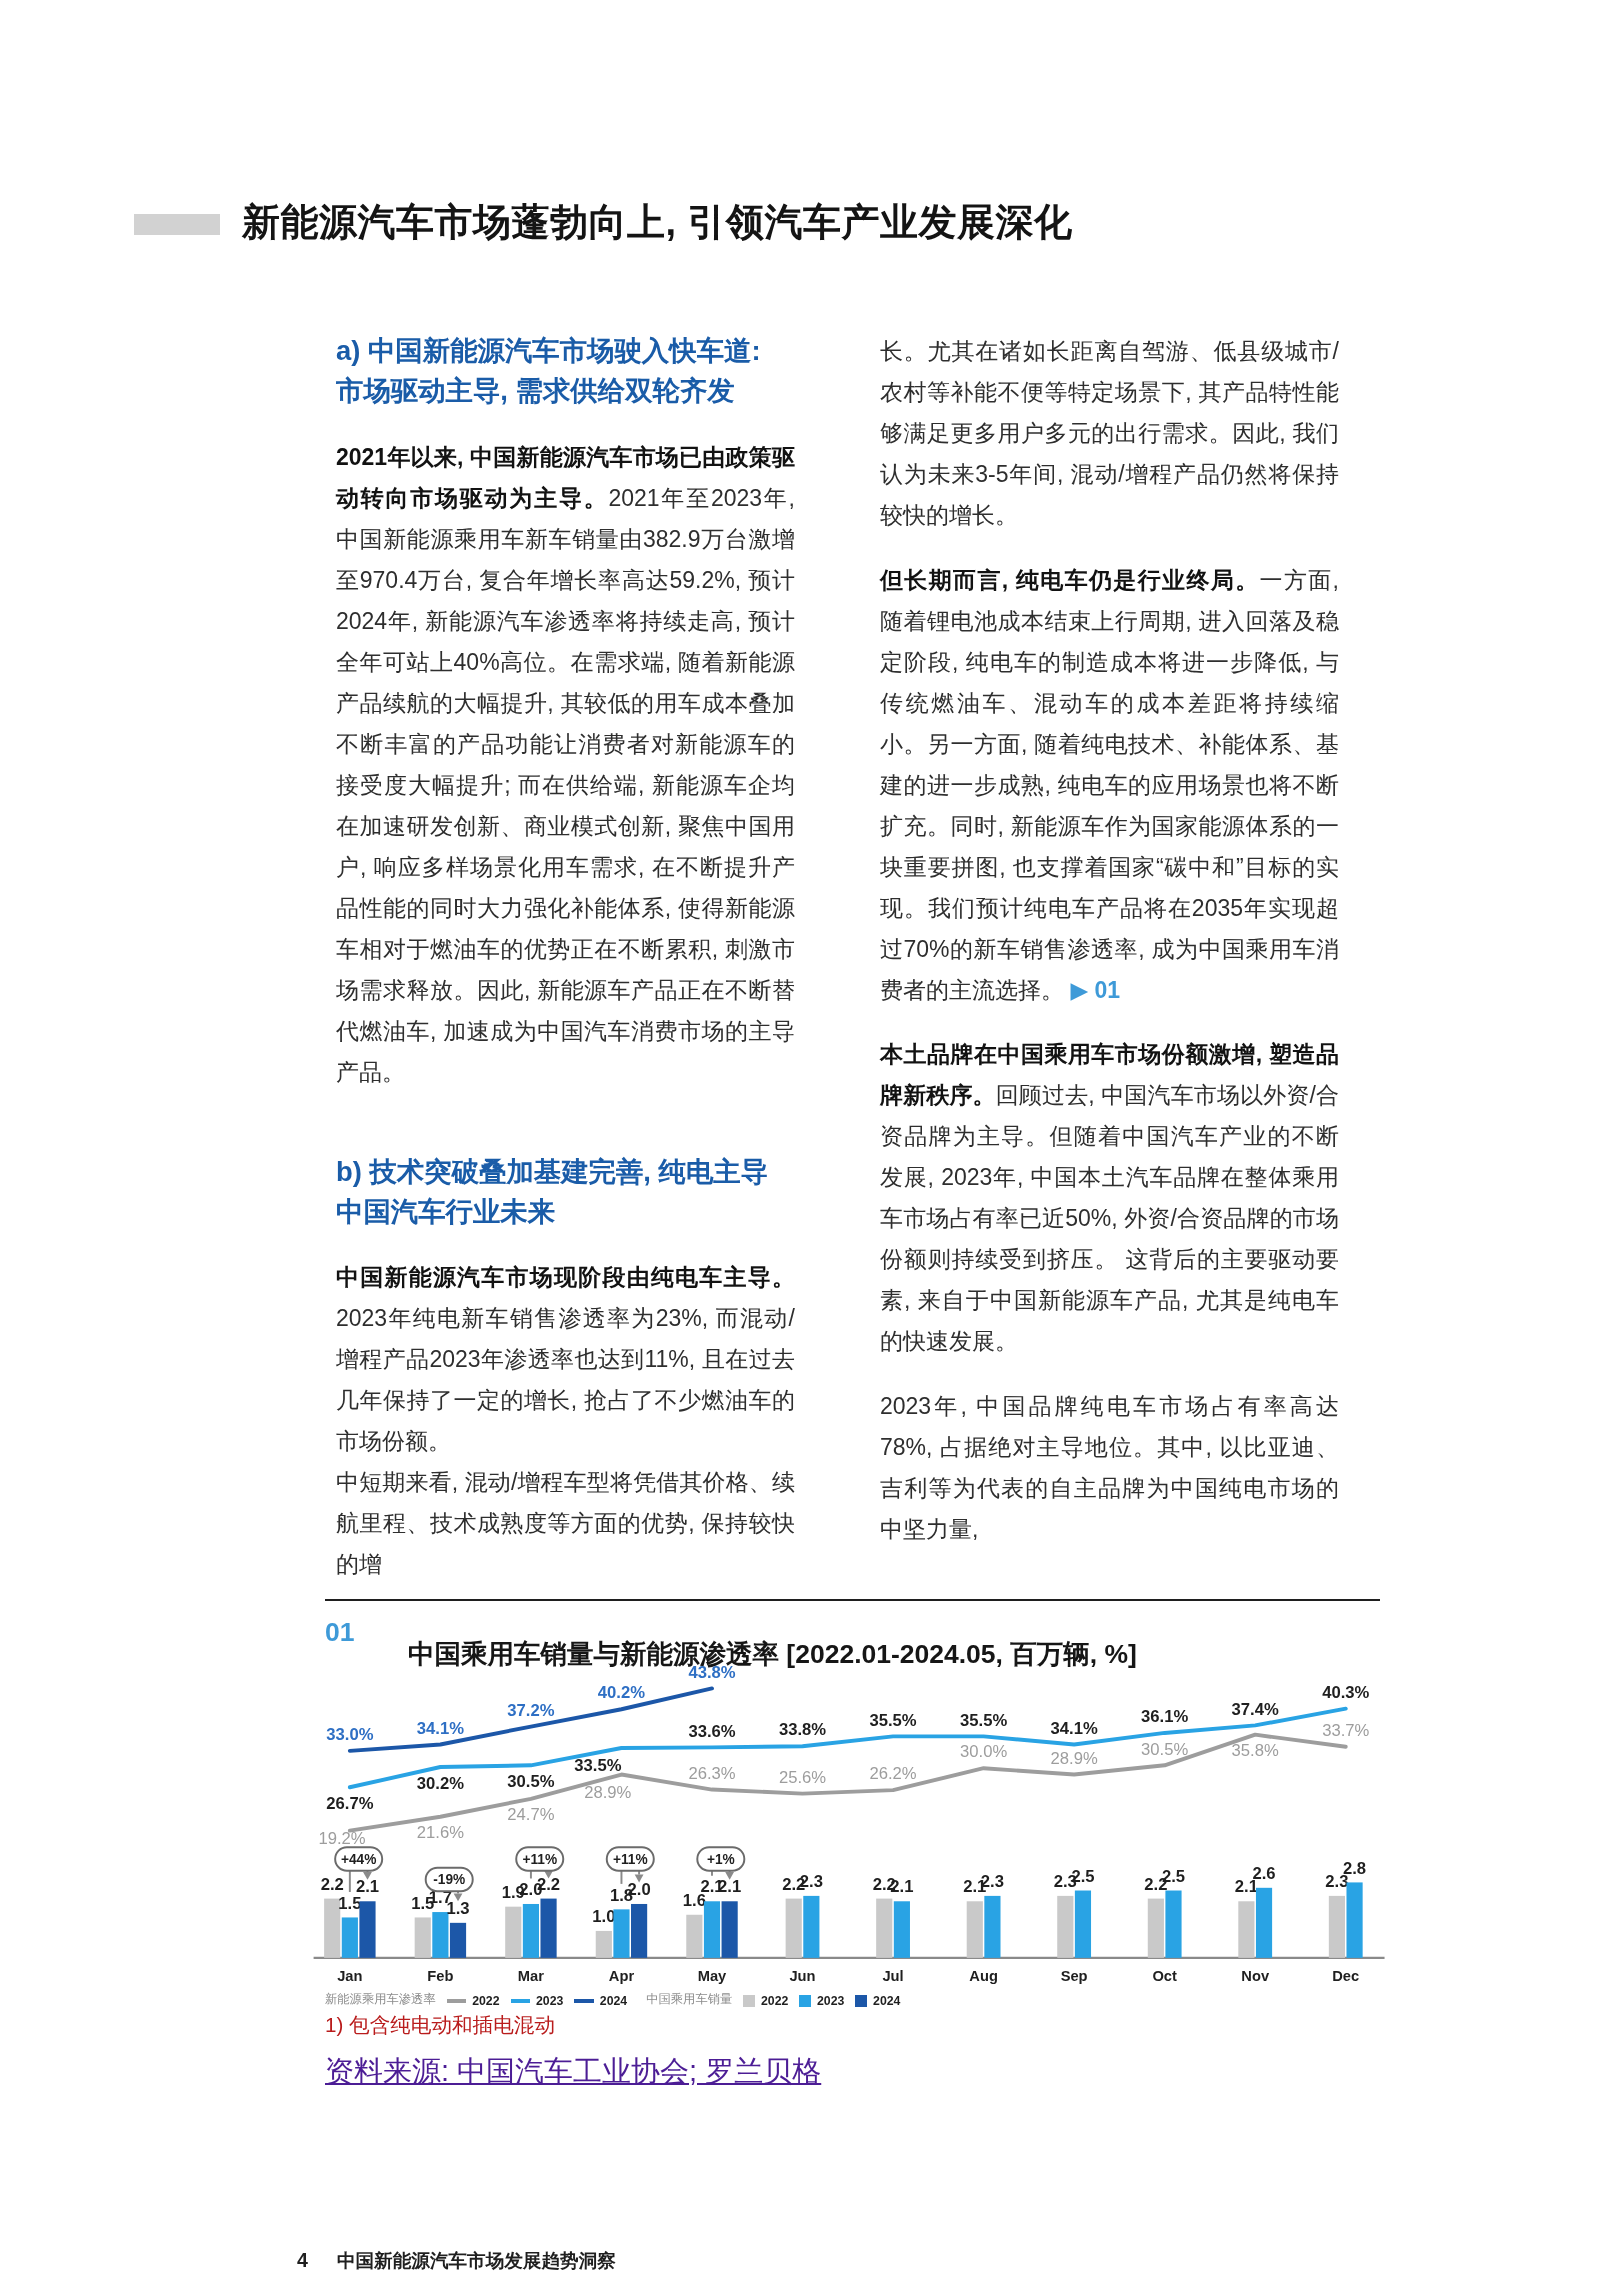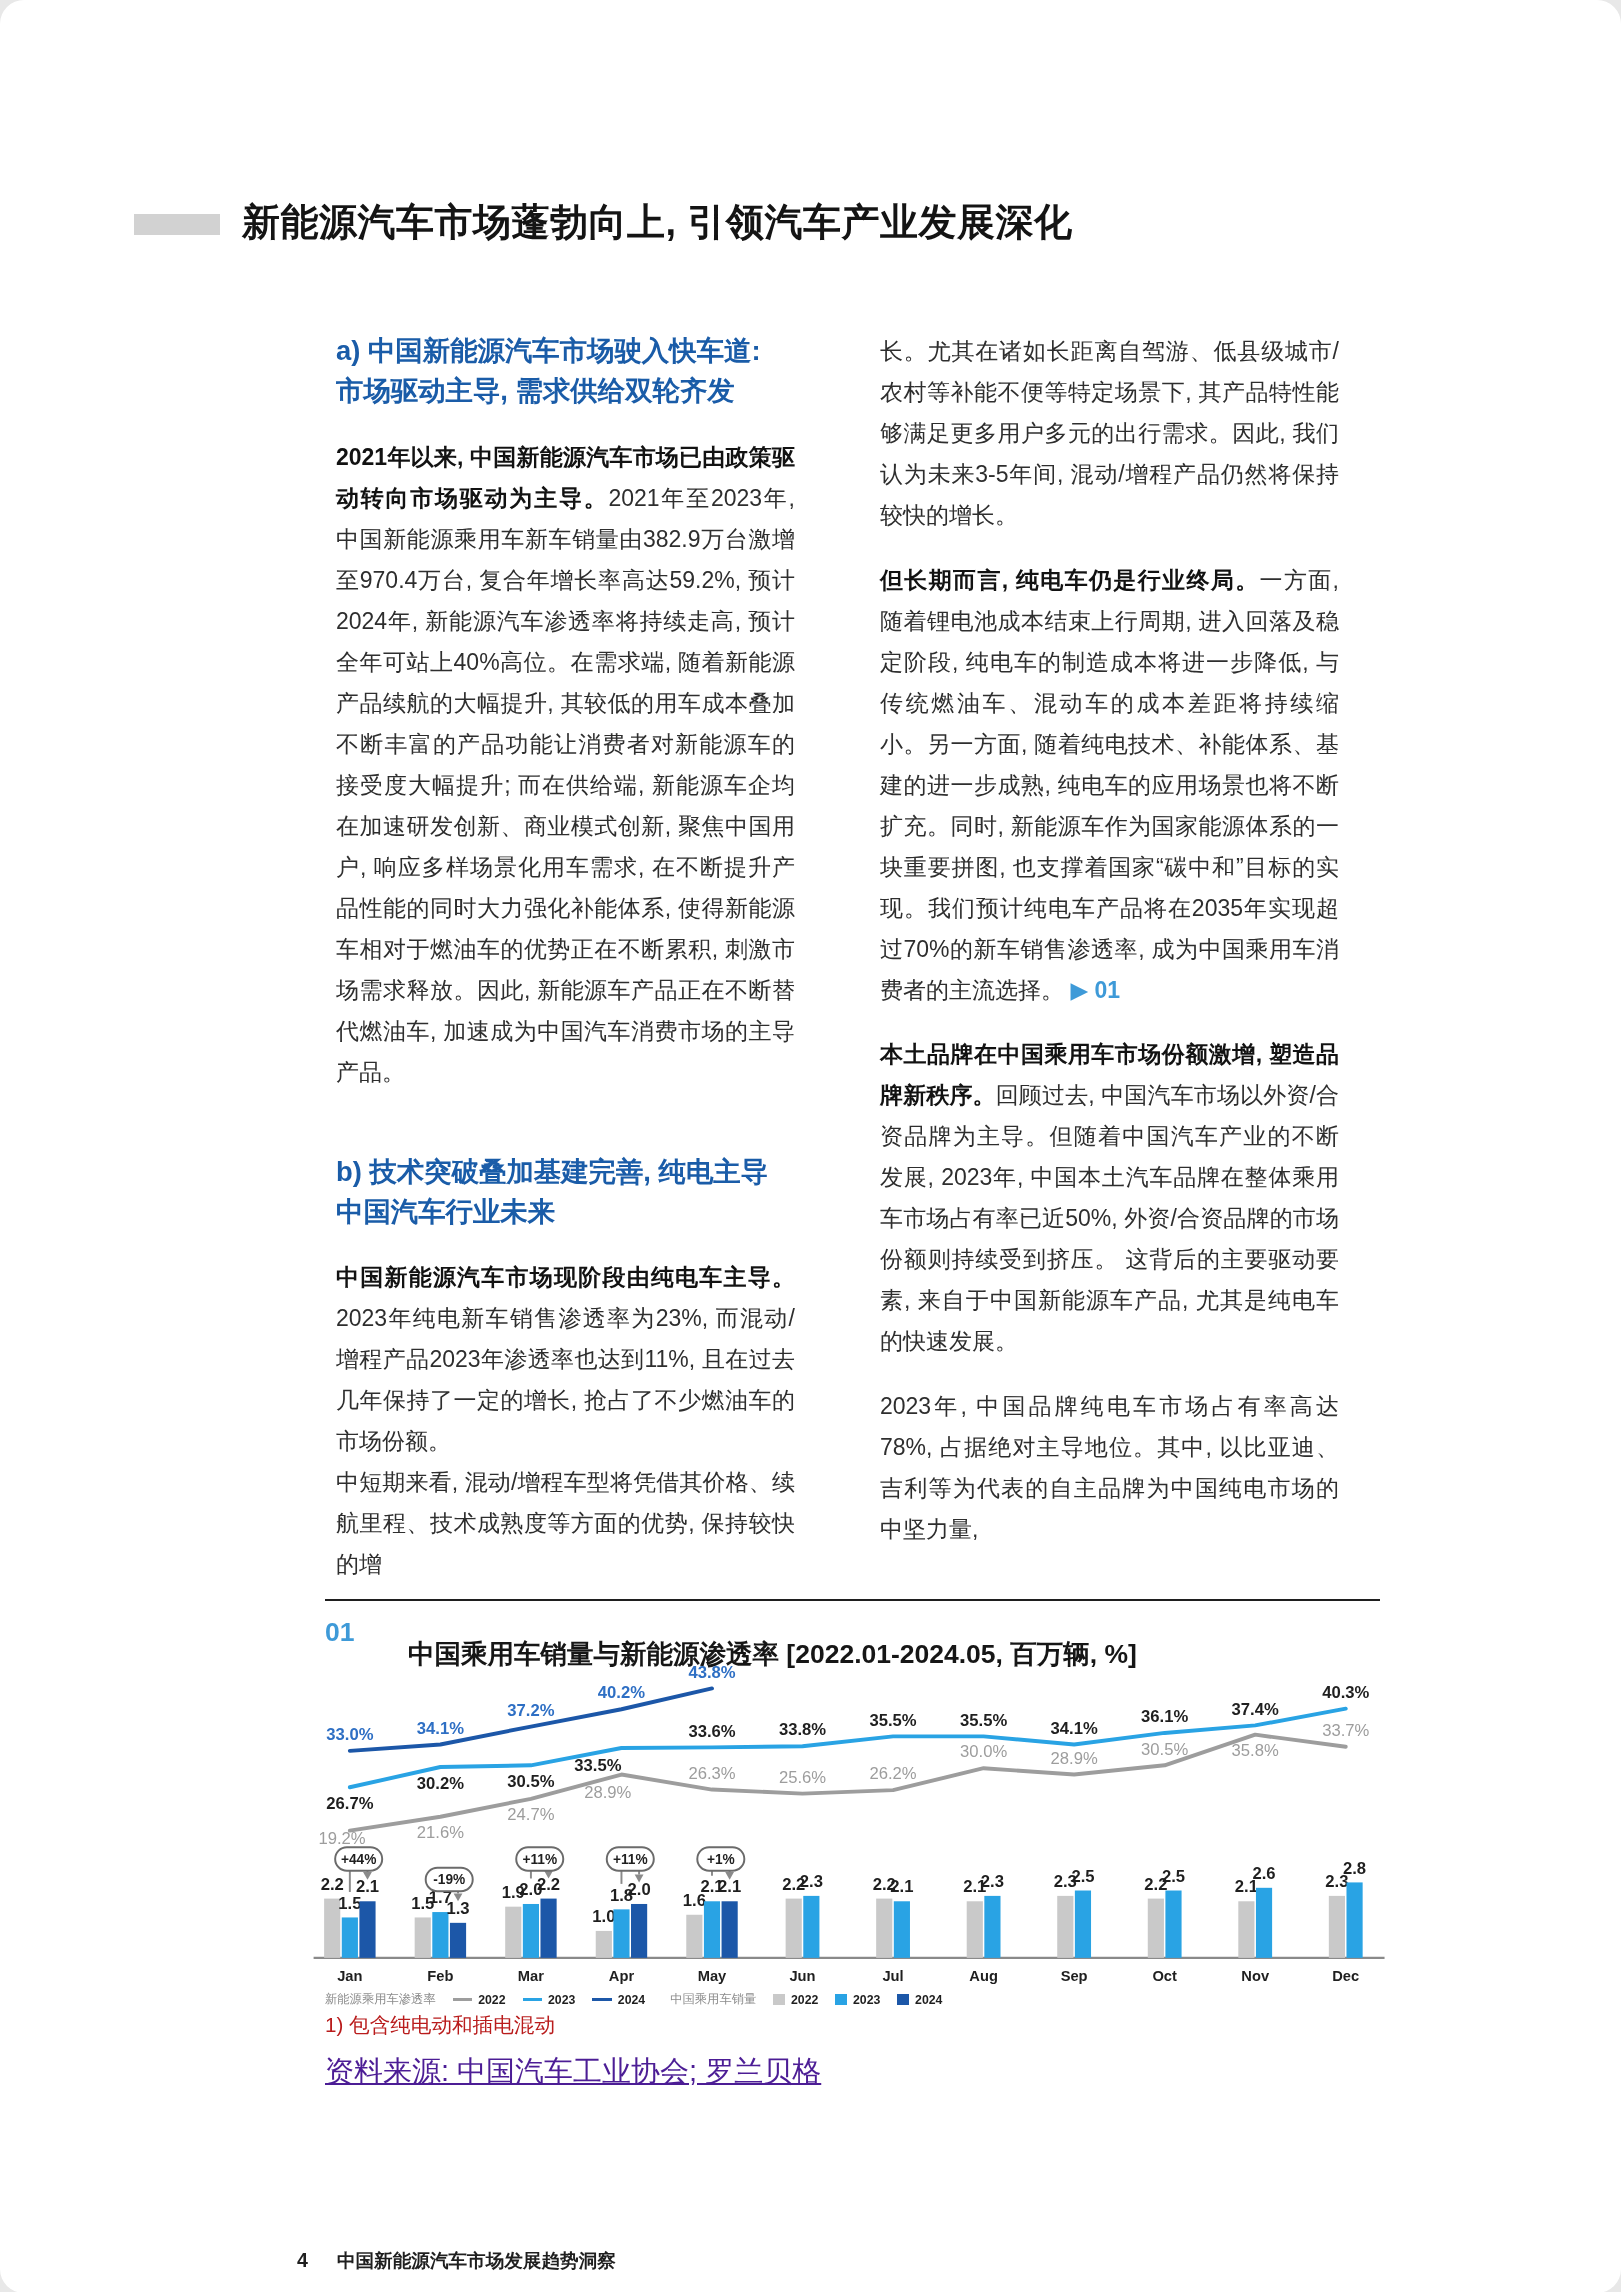--- a/index.html
+++ b/index.html
@@ -1,36 +1,36 @@
 <!DOCTYPE html>
 <html><head>
 <meta charset="utf-8">
 <style>
   html,body{margin:0;padding:0;background:#e8e8e8;}
   #page{position:relative;width:1621px;height:2293px;background:#ffffff;overflow:hidden;
-        font-family:"Liberation Sans","DejaVu Sans",sans-serif;color:#2e2e2e;margin:0 auto;border-radius:24px;}
+        font-family:"Liberation Sans","DejaVu Sans",sans-serif;color:#2e2e2e;margin:0 auto;}
   .abs{position:absolute;}
   .deco{left:134px;top:214px;width:86px;height:20.6px;background:#d2d2d2;}
   .page-title{left:242px;top:197px;font-size:38px;font-weight:700;color:#141414;letter-spacing:0.5px;white-space:nowrap;}
   .col{width:459px;}
   .col-left{left:336px;top:331px;}
   .col-right{left:880px;top:331px;}
   h3.sec{margin:0 0 25.5px;color:#1a5ca8;font-size:27.4px;line-height:40px;font-weight:700;white-space:pre-line;}
   h3.mtb{margin-top:59px;}
   h3.mtc{margin-top:39px;}
   p.body{margin:0 0 23.5px;font-size:23px;line-height:41px;text-align:justify;color:#2e2e2e;}
   p.tight{margin-bottom:0;}
   p.body strong{color:#121212;}
   .ref{color:#3e9ad8;font-weight:700;}
   .chart-rule{left:325px;top:1599px;width:1055px;height:0;border-top:2px solid #1f1f1f;}
   .fig-num{left:325px;top:1617px;font-size:26.5px;font-weight:700;color:#3e9ad8;}
   .fig-title{left:408px;top:1617px;font-size:26.5px;font-weight:700;color:#161616;white-space:nowrap;margin-top:19px;}
   #chart-svg{left:294px;top:1656px;}
   #chart-svg text{font-family:"Liberation Sans","DejaVu Sans",sans-serif;}
-  #chart-legend{left:325px;top:1991px;display:flex;align-items:center;gap:17px;font-size:12.3px;color:#1f1f1f;white-space:nowrap;}
+  #chart-legend{left:325px;top:1991px;display:flex;align-items:flex-end;gap:11px;font-size:12.3px;color:#1f1f1f;white-space:nowrap;}
   .leg-cat{color:#8c8c8c;}
   .leg-item{display:flex;align-items:center;font-weight:700;}
   .leg-line{display:inline-block;width:19.6px;height:3.9px;margin-right:5.9px;}
   .leg-sq{display:inline-block;width:11.8px;height:11.8px;margin-right:5.9px;}
   .footnote{left:325px;top:2011px;font-size:20.6px;color:#b91c1c;}
   .source{left:325px;top:2052px;font-size:29px;color:#4c1d95;text-decoration:underline;}
   .footer{left:297px;top:2248px;display:flex;gap:29px;align-items:baseline;color:#1f1f1f;}
   .footer .num{font-size:19.6px;font-weight:700;}
   .footer .doc{font-size:18.6px;font-weight:700;}
 </style>

